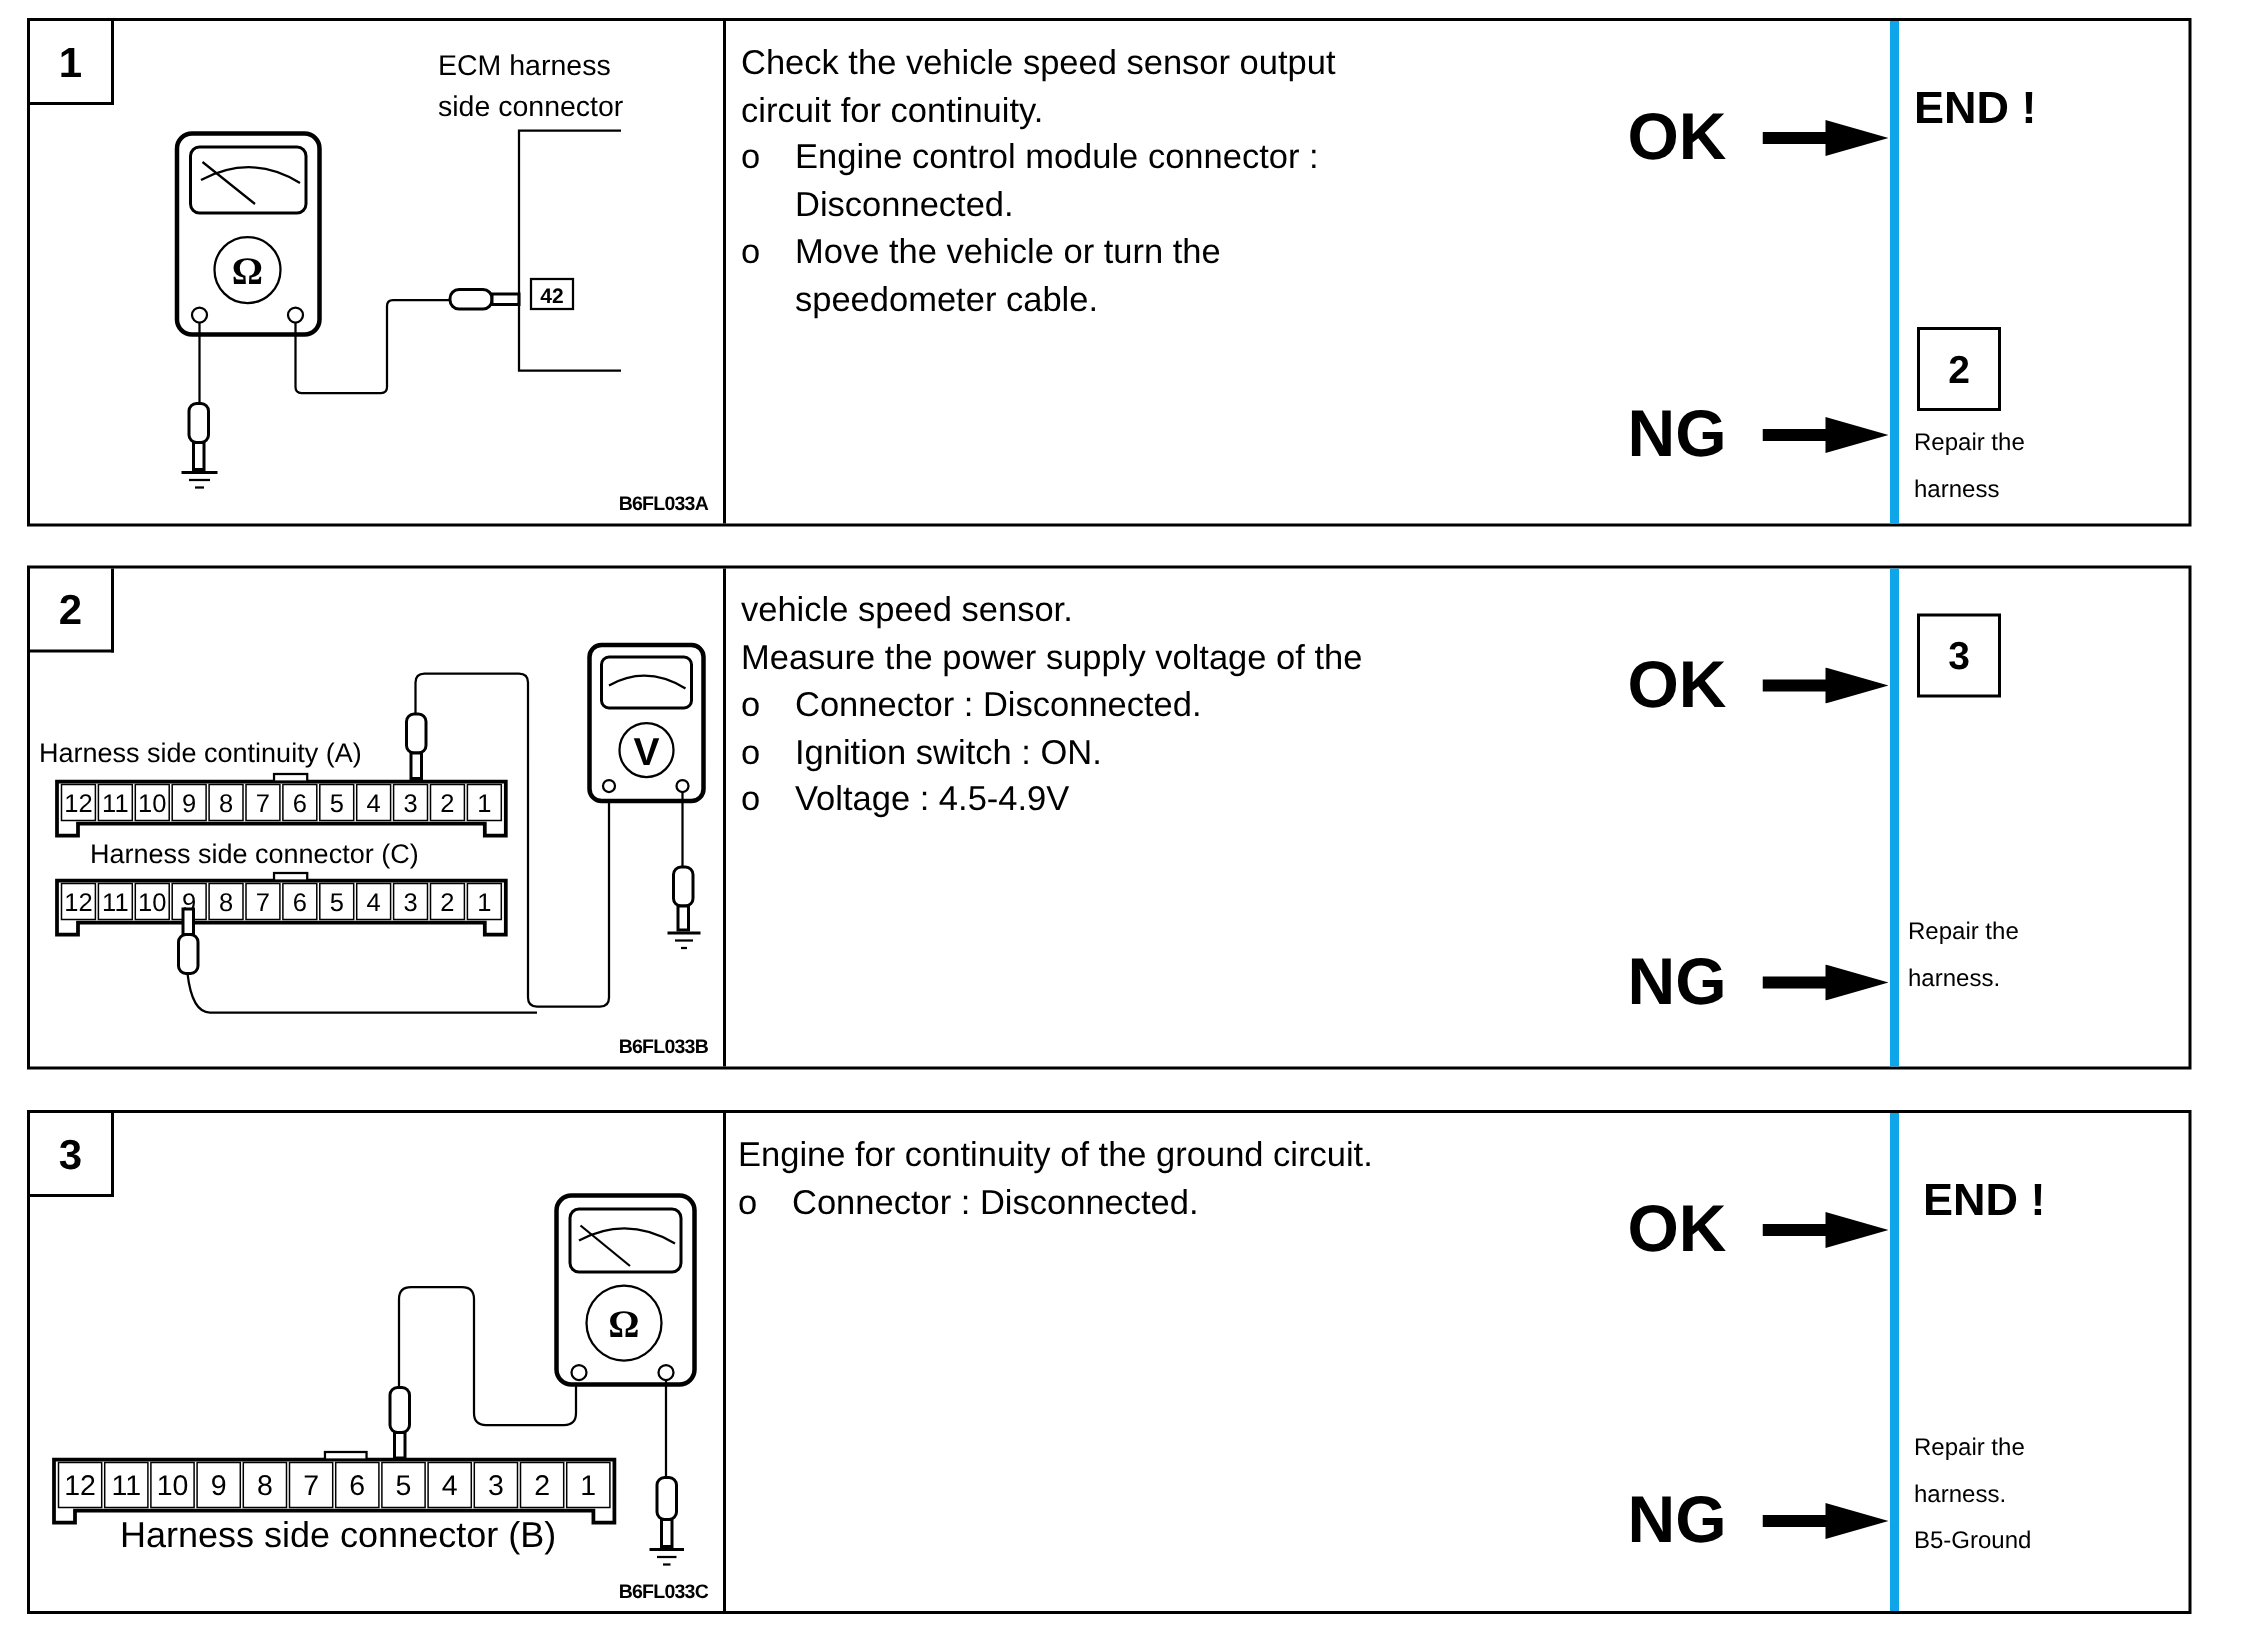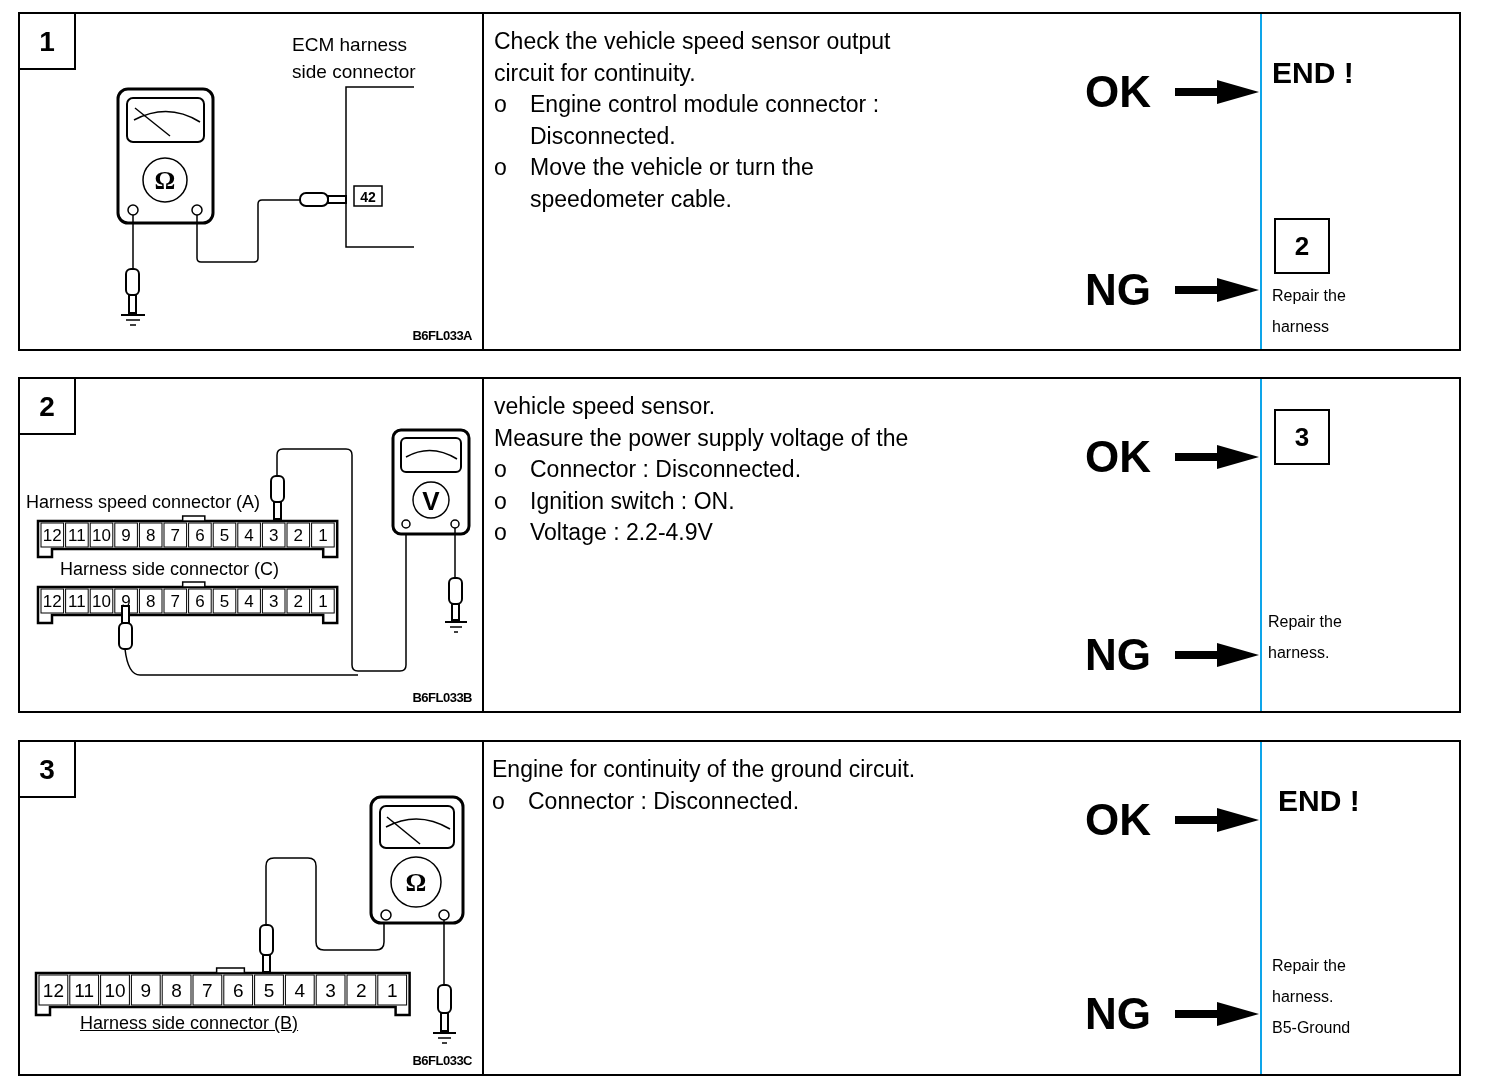--- a/index.html
+++ b/index.html
@@ -40,21 +40,21 @@
 
   .verdict {
     position: absolute; left: 1065px; font-weight: bold; font-size: 44px;
     display: flex; align-items: center; margin-top: 15px;
   }
   .verdict .word { width: 88px; }
   .arrow { width: 84px; height: 24px; margin-left: 2px; }
 
   .result-col {
     position: absolute; left: 1240px; top: 0; width: 201px; height: 100%;
-    border-left: 2px solid #0ea5e9; box-sizing: border-box;
+    border-left: 6px solid #0ea5e9; box-sizing: border-box;
   }
   .result-end { position: absolute; left: 10px; font-weight: bold; font-size: 30px; }
   .goto-box {
     position: absolute; left: 12px; width: 56px; height: 56px;
     border: 2px solid #000; box-sizing: border-box;
     font-weight: bold; font-size: 26px; line-height: 52px; text-align: center;
   }
   .result-text { position: absolute; left: 10px; font-size: 16px; line-height: 31px; }
 </style>
 </head>
@@ -138,21 +138,21 @@
     <div class="result-text" style="top:266px;">
       <div>Repair the</div>
       <div>harness</div>
     </div>
   </div>
 </div>
 
 <div class="step step-2">
   <div class="fig">
     <div class="step-num">2</div>
-    <div class="fig-label" style="left:6px; top:110px; font-size:18px;">Harness speed connector (A)</div>
+    <div class="fig-label" style="left:6px; top:110px; font-size:18px;">Harness side continuity (A)</div>
     <div class="fig-label" style="left:40px; top:177px; font-size:18px;">Harness side connector (C)</div>
     <svg id="fig2" width="462" height="332">
 
       <g id="connA">
           <path d="M18 142 L317.20000000000005 142 L317.20000000000005 178 L303.20000000000005 178 L303.20000000000005 170 L32 170 L32 178 L18 178 Z" fill="#fff" stroke="#000" stroke-width="2.5"></path>
           <rect x="162.68" y="137" width="22.14" height="5" fill="#fff" stroke="#000" stroke-width="1.5"></rect>
           <rect x="21" y="144" width="22.6" height="24" fill="#fff" stroke="#000" stroke-width="1"></rect>
           <text x="32.3" y="162.12" text-anchor="middle" font-size="17" font-family="Liberation Sans, sans-serif">12</text>
           <rect x="45.6" y="144" width="22.6" height="24" fill="#fff" stroke="#000" stroke-width="1"></rect>
           <text x="56.900000000000006" y="162.12" text-anchor="middle" font-size="17" font-family="Liberation Sans, sans-serif">11</text>
@@ -240,21 +240,21 @@
     <div class="bullet">
       <span class="mark">o</span>
       <span>Connector : Disconnected.</span>
     </div>
     <div class="bullet">
       <span class="mark">o</span>
       <span>Ignition switch : ON.</span>
     </div>
     <div class="bullet">
       <span class="mark">o</span>
-      <span>Voltage : 2.2-4.9V</span>
+      <span>Voltage : 4.5-4.9V</span>
     </div>
   </div>
 
   <div class="verdict" style="top:38px;">
     <span class="word">OK</span>
     <svg class="arrow" viewBox="0 0 84 24">
         <rect x="0" y="8" width="44" height="8" fill="#000"></rect>
         <polygon points="42,0 84,12 42,24" fill="#000"></polygon>
       </svg>
   </div>
@@ -271,21 +271,21 @@
     <div class="result-text" style="top:227px; left:6px;">
       <div>Repair the</div>
       <div>harness.</div>
     </div>
   </div>
 </div>
 
 <div class="step step-3">
   <div class="fig">
     <div class="step-num">3</div>
-    <div class="fig-label" style="left:60px; top:268px; font-size:18px;text-decoration:underline;">Harness side connector (B)</div>
+    <div class="fig-label" style="left:60px; top:268px; font-size:24px;">Harness side connector (B)</div>
     <svg id="fig3" width="462" height="332">
       <g id="connB">
           <path d="M16 231 L389.6 231 L389.6 273 L375.6 273 L375.6 265 L30 265 L30 273 L16 273 Z" fill="#fff" stroke="#000" stroke-width="2.5"></path>
           <rect x="196.64" y="226" width="27.720000000000002" height="5" fill="#fff" stroke="#000" stroke-width="1.5"></rect>
           <rect x="19" y="233" width="28.8" height="30" fill="#fff" stroke="#000" stroke-width="1"></rect>
           <text x="33.4" y="254.84" text-anchor="middle" font-size="19" font-family="Liberation Sans, sans-serif">12</text>
           <rect x="49.8" y="233" width="28.8" height="30" fill="#fff" stroke="#000" stroke-width="1"></rect>
           <text x="64.2" y="254.84" text-anchor="middle" font-size="19" font-family="Liberation Sans, sans-serif">11</text>
           <rect x="80.6" y="233" width="28.8" height="30" fill="#fff" stroke="#000" stroke-width="1"></rect>
           <text x="95" y="254.84" text-anchor="middle" font-size="19" font-family="Liberation Sans, sans-serif">10</text>

